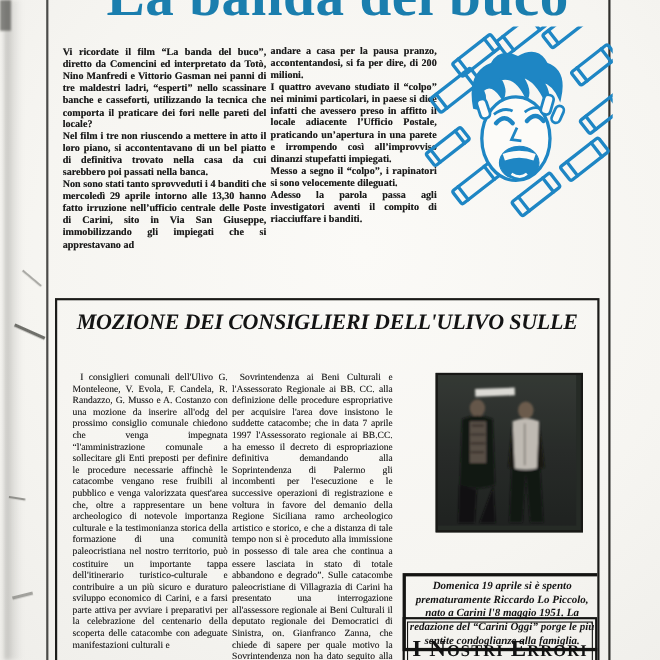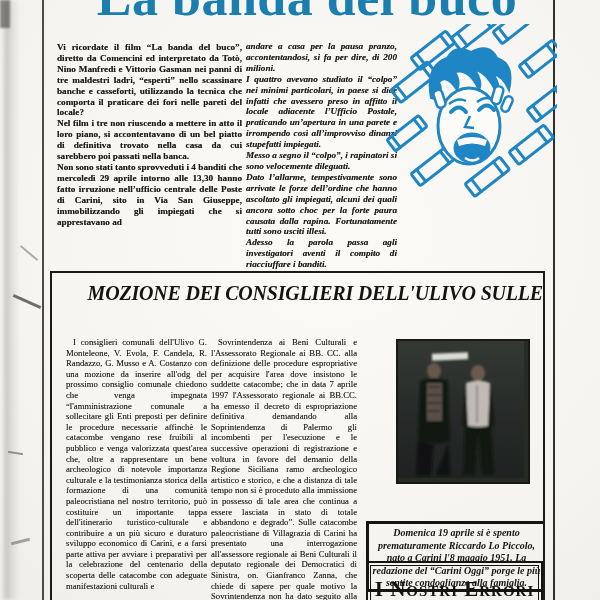--- a/index.html
+++ b/index.html
@@ -26,26 +26,26 @@
     position:absolute;left:72px;top:-32px;width:470px;margin:0;
     font-size:52px;font-weight:700;text-align:center;letter-spacing:.5px;
     color:#1a7eae;white-space:nowrap;
   }
   
   .film-article{position:absolute;left:0;top:0;width:488px;height:270px;}
   .fcol{position:absolute;font-size:9.2px;line-height:10.9px;font-weight:700;color:#1b1b1b;
     text-align:justify;text-shadow:0 0 .3px rgba(20,20,20,.55);}
   .fcol p{margin:0;}
   .fcol1{left:57px;top:42px;width:185px;}
-  .fcol2{left:246px;top:41px;width:151px;font-style:italic;}
+  .fcol2{left:246px;top:41px;width:151px;}
   .illustration{position:absolute;left:385px;top:24px;width:172px;height:192px;}
   
   .mozione-box{position:absolute;left:50px;top:271px;width:491px;height:345px;
     border:2px solid #1b1b19;background:transparent;overflow:hidden;}
-  .mozione-title{margin:7px 0 14px 0;text-align:right;color:#141414;}
+  .mozione-title{margin:7px 0 14px 0;text-align:center;color:#141414;}
   .mozione-title .tline{display:block;font-style:italic;font-weight:700;font-size:20px;
     line-height:26px;letter-spacing:-.2px;white-space:nowrap;}
   .mcol{position:absolute;font-size:8.7px;line-height:10.6px;font-weight:400;color:#242424;
     text-align:justify;text-shadow:0 0 .4px rgba(30,30,30,.5);}
   .mcol p{margin:0;text-indent:7px;}
   .mcol1{left:14px;top:64px;width:141px;height:276px;overflow:hidden;}
   .mcol2{left:159px;top:64px;width:146px;height:276px;overflow:hidden;}
   
   .photo-box{position:absolute;left:344px;top:66px;width:130px;height:141px;margin:0;
     border:2px solid #181816;background:#262b26;overflow:hidden;}
@@ -77,21 +77,20 @@
   <section class="film-article">
     <div class="fcol fcol1">
       <p>Vi ricordate il film “La banda del buco”, diretto da Comencini ed interpretato da Totò, Nino Manfredi e Vittorio Gasman nei panni di tre maldestri ladri, “esperti” nello scassinare banche e casseforti, utilizzando la tecnica che comporta il praticare dei fori nelle pareti del locale?</p>
       <p>Nel film i tre non riuscendo a mettere in atto il loro piano, si accontentavano di un bel piatto di definitiva trovato nella casa da cui sarebbero poi passati nella banca.</p>
       <p>Non sono stati tanto sprovveduti i 4 banditi che mercoledì 29 aprile intorno alle 13,30 hanno fatto irruzione nell’ufficio centrale delle Poste di Carini, sito in Via San Giuseppe, immobilizzando gli impiegati che si apprestavano ad</p>
     </div>
     <div class="fcol fcol2">
       <p>andare a casa per la pausa pranzo, accontentandosi, si fa per dire, di 200 milioni.</p>
       <p>I quattro avevano studiato il “colpo” nei minimi particolari, in paese si dice infatti che avessero preso in affitto il locale adiacente l’Ufficio Postale, praticando un’apertura in una parete e irrompendo così all’improvviso dinanzi stupefatti impiegati.</p>
       <p>Messo a segno il “colpo”, i rapinatori si sono velocemente dileguati.</p>
-      <p>Dato l’allarme, tempestivamente sono arrivate le forze dell’ordine che hanno ascoltato gli impiegati, alcuni dei quali ancora sotto choc per la forte paura causata dalla rapina. Fortunatamente tutti sono usciti illesi.</p>
       <p>Adesso la parola passa agli investigatori aventi il compito di riacciuffare i banditi.</p>
     </div>
   </section>
 
   <div class="illustration">
     <svg width="172" height="192" viewBox="0 0 172 192" xmlns="http://www.w3.org/2000/svg">
       <g stroke="#1e86c4" fill="none" stroke-width="3" stroke-linecap="round">
         <g transform="translate(6,66) rotate(-38)">
             <rect width="46" height="16" rx="2"></rect>
             <line x1="7" y1="0" x2="7" y2="16"></line>

